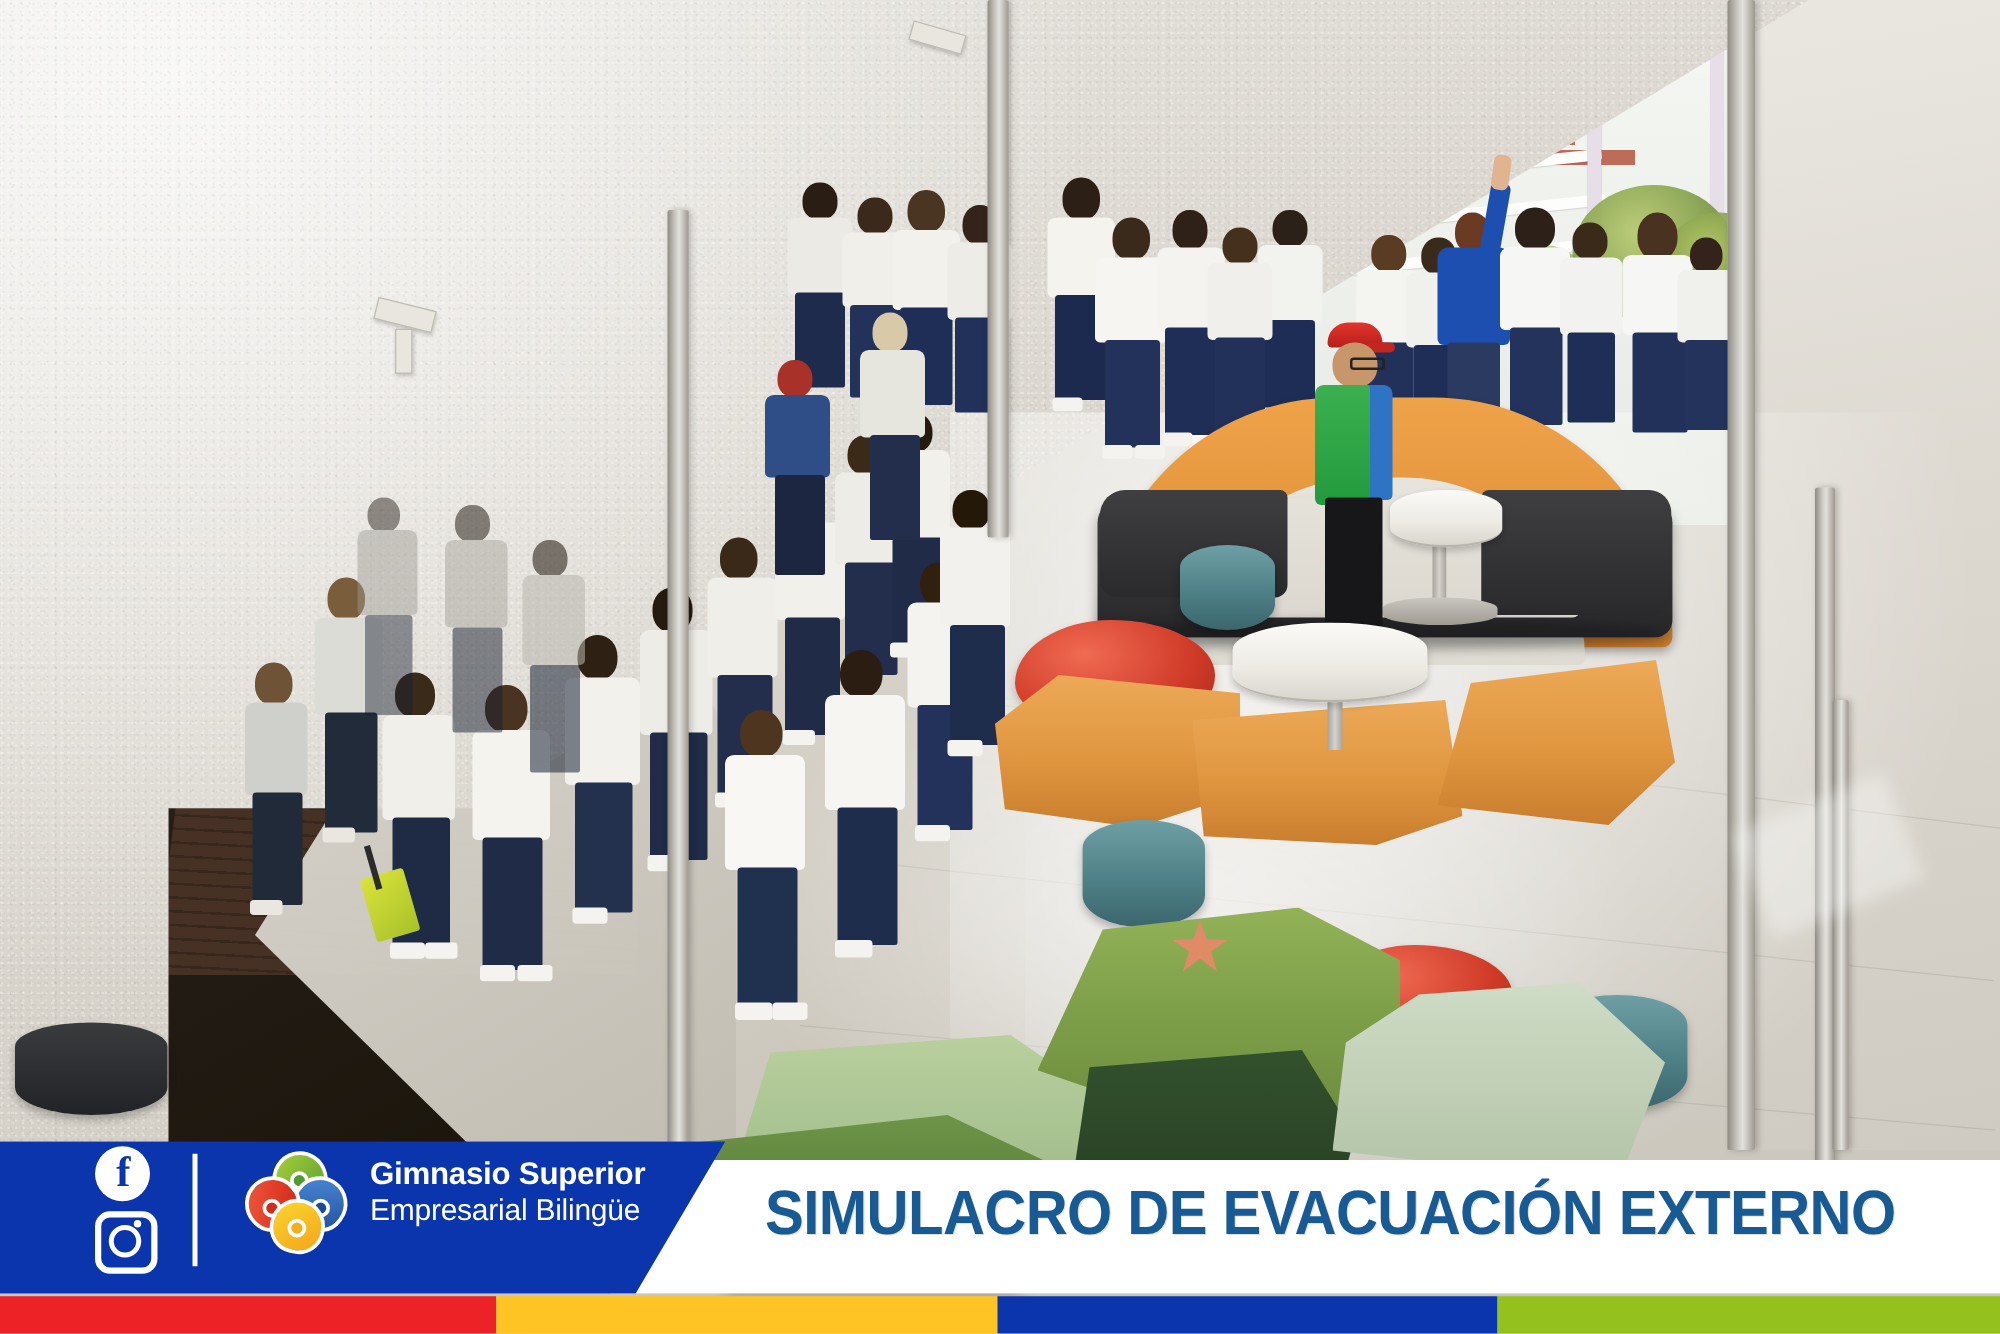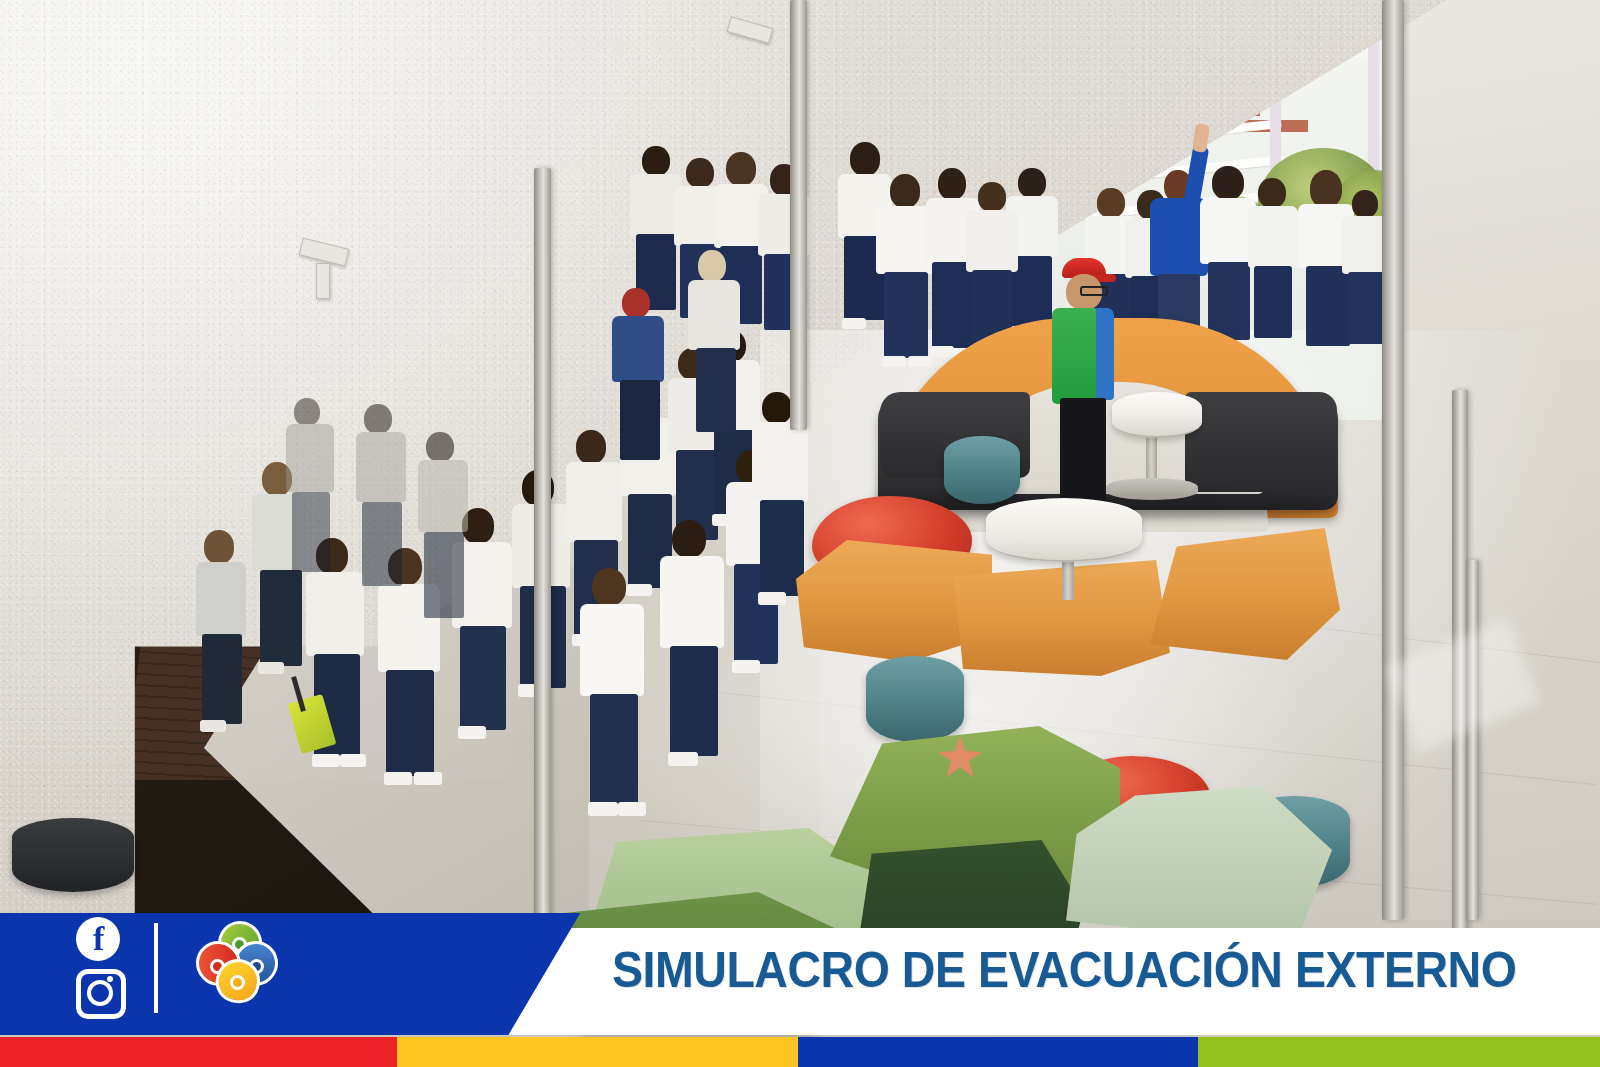--- a/index.html
+++ b/index.html
@@ -593,20 +593,24 @@
       <div class="lobe" style="left:38px;top:20px;background:linear-gradient(140deg,#4d8bd6,#1f4e9c);transform:rotate(36deg);"></div>
       <div class="lobe-dot" style="left:53px;top:38px;background:#1c4a95;"></div>
 
       <div class="lobe" style="left:0;top:20px;background:linear-gradient(140deg,#f15b3b,#cf2218);transform:rotate(-42deg);"></div>
       <div class="lobe-dot" style="left:14px;top:38px;background:#d32b1d;"></div>
 
       <div class="lobe" style="left:20px;top:38px;background:linear-gradient(140deg,#fdd62f,#f2a41a);transform:rotate(12deg);"></div>
       <div class="lobe-dot" style="left:34px;top:54px;background:#f3ae1b;"></div>
     </div>
 
+    <div class="brand">
+      <div>Gimnasio Superior</div>
+      <div class="l2">Empresarial Bilingüe</div>
+    </div>
 
     <div class="title">SIMULACRO DE EVACUACIÓN EXTERNO</div>
 
     <div class="colorbar">
       <div style="width:24.8%;background:#ec2227;"></div>
       <div style="width:25.1%;background:#fec423;"></div>
       <div style="width:25.0%;background:#0a35ad;"></div>
       <div style="width:25.1%;background:#95c11f;"></div>
     </div>
   </div>

